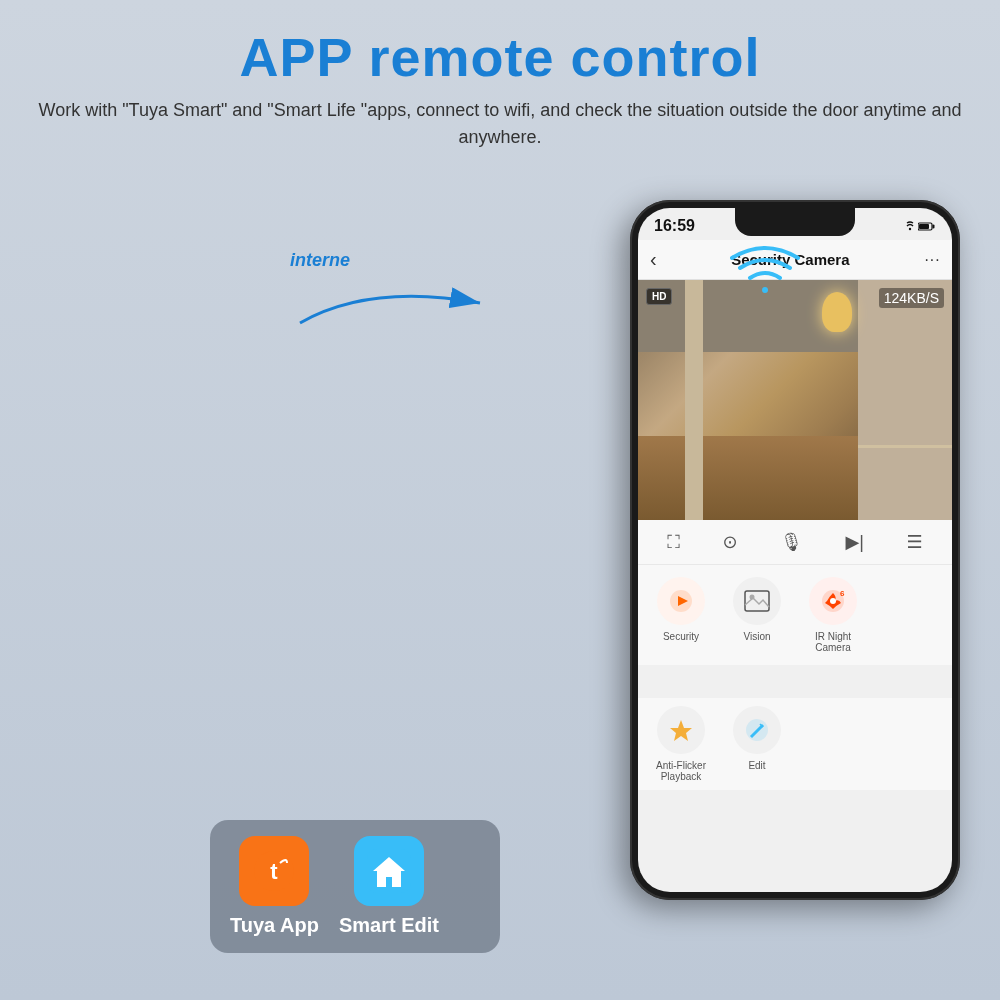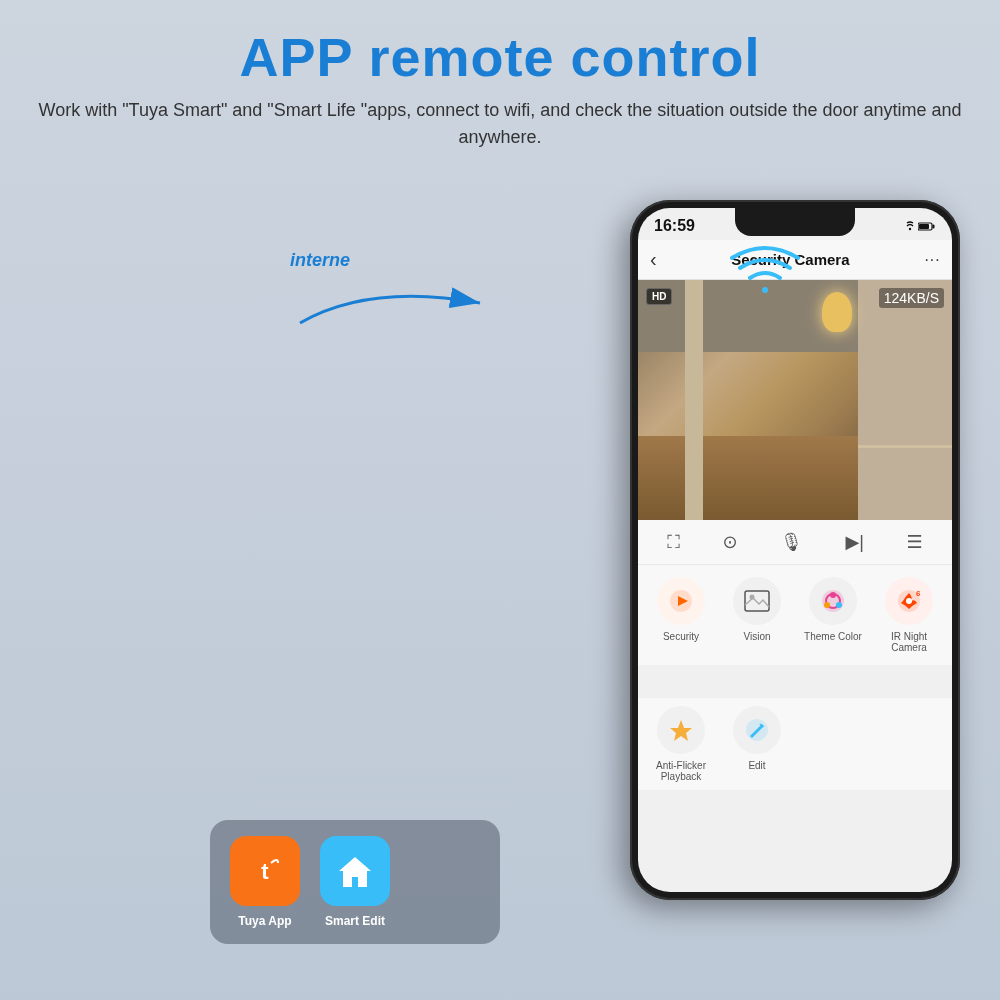--- a/index.html
+++ b/index.html
@@ -225,21 +225,21 @@
 
     .tuya-icon {
       background: #f97316;
     }
 
     .smartlife-icon {
       background: #38bdf8;
     }
 
     .app-icon-label {
-      font-size: 12px;
+      font-size: 20px;
       font-weight: bold;
       color: white;
     }
 
     
     .wifi-icon {
       position: absolute;
       right: 200px;
       top: 240px;
       z-index: 20;
@@ -667,32 +667,20 @@
             <div class="action-circle">
               <svg width="26" height="22" viewBox="0 0 26 22">
                   <rect x="1" y="1" width="24" height="20" rx="2" stroke="#555" stroke-width="1.5" fill="none"></rect>
                   <circle cx="8" cy="7" r="2.5" fill="#aaa"></circle>
                   <polyline points="1,15 9,8 15,14 19,10 25,17" stroke="#aaa" stroke-width="1.5" fill="none"></polyline>
                 </svg>
             </div>
             <span class="action-label">Vision</span>
           </div>
           <div class="action-item">
-            <div class="action-circle">
-              <svg width="26" height="26" viewBox="0 0 26 26">
-                  <circle cx="13" cy="13" r="11" fill="#e84393" opacity="0.2"></circle>
-                  <circle cx="13" cy="13" r="7" fill="none" stroke="#e84393" stroke-width="2"></circle>
-                  <circle cx="13" cy="7" r="3" fill="#e84393"></circle>
-                  <circle cx="19" cy="17" r="3" fill="#38bdf8"></circle>
-                  <circle cx="7" cy="17" r="3" fill="#f59e0b"></circle>
-                </svg>
-            </div>
-            <span class="action-label">Theme Color</span>
-          </div>
-          <div class="action-item">
             <div class="action-circle red-orange">
               <svg width="28" height="28" viewBox="0 0 28 28">
                 <circle cx="14" cy="14" r="11" fill="#ff4400" opacity="0.15"></circle>
                 <path d="M14 6 Q18 10 16 14 Q20 12 22 16 Q18 18 14 22 Q10 18 6 16 Q10 12 8 14 Q10 10 14 6Z" fill="#ff4400"></path>
                 <circle cx="14" cy="14" r="3" fill="white"></circle>
                 <text x="21" y="9" font-size="8" fill="#ff4400" font-weight="bold">6</text>
               </svg>
             </div>
             <span class="action-label">IR Night Camera</span>
           </div>

